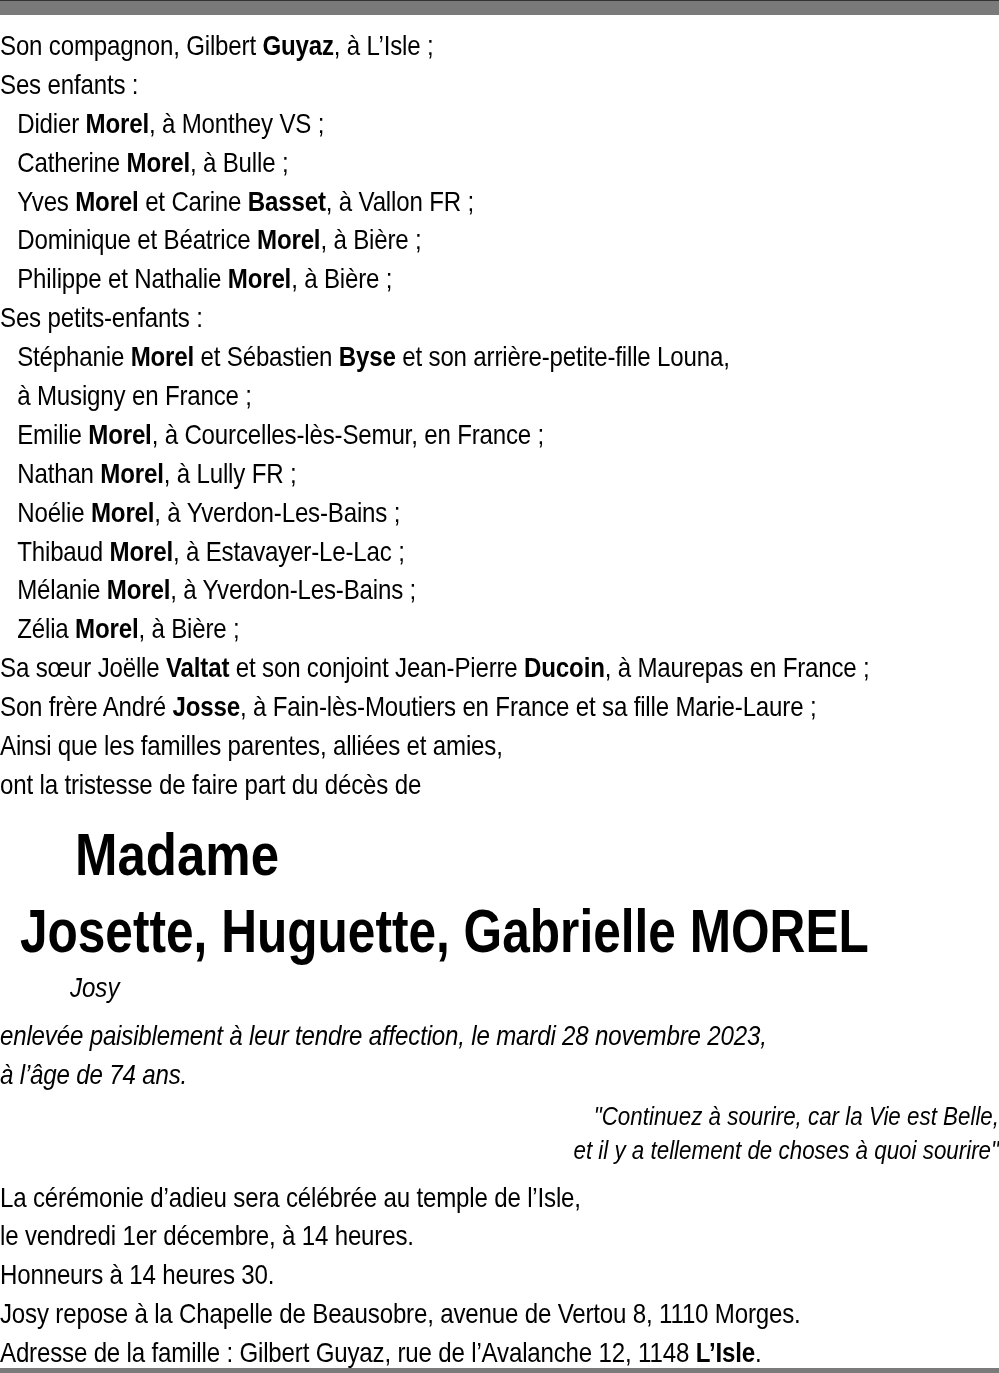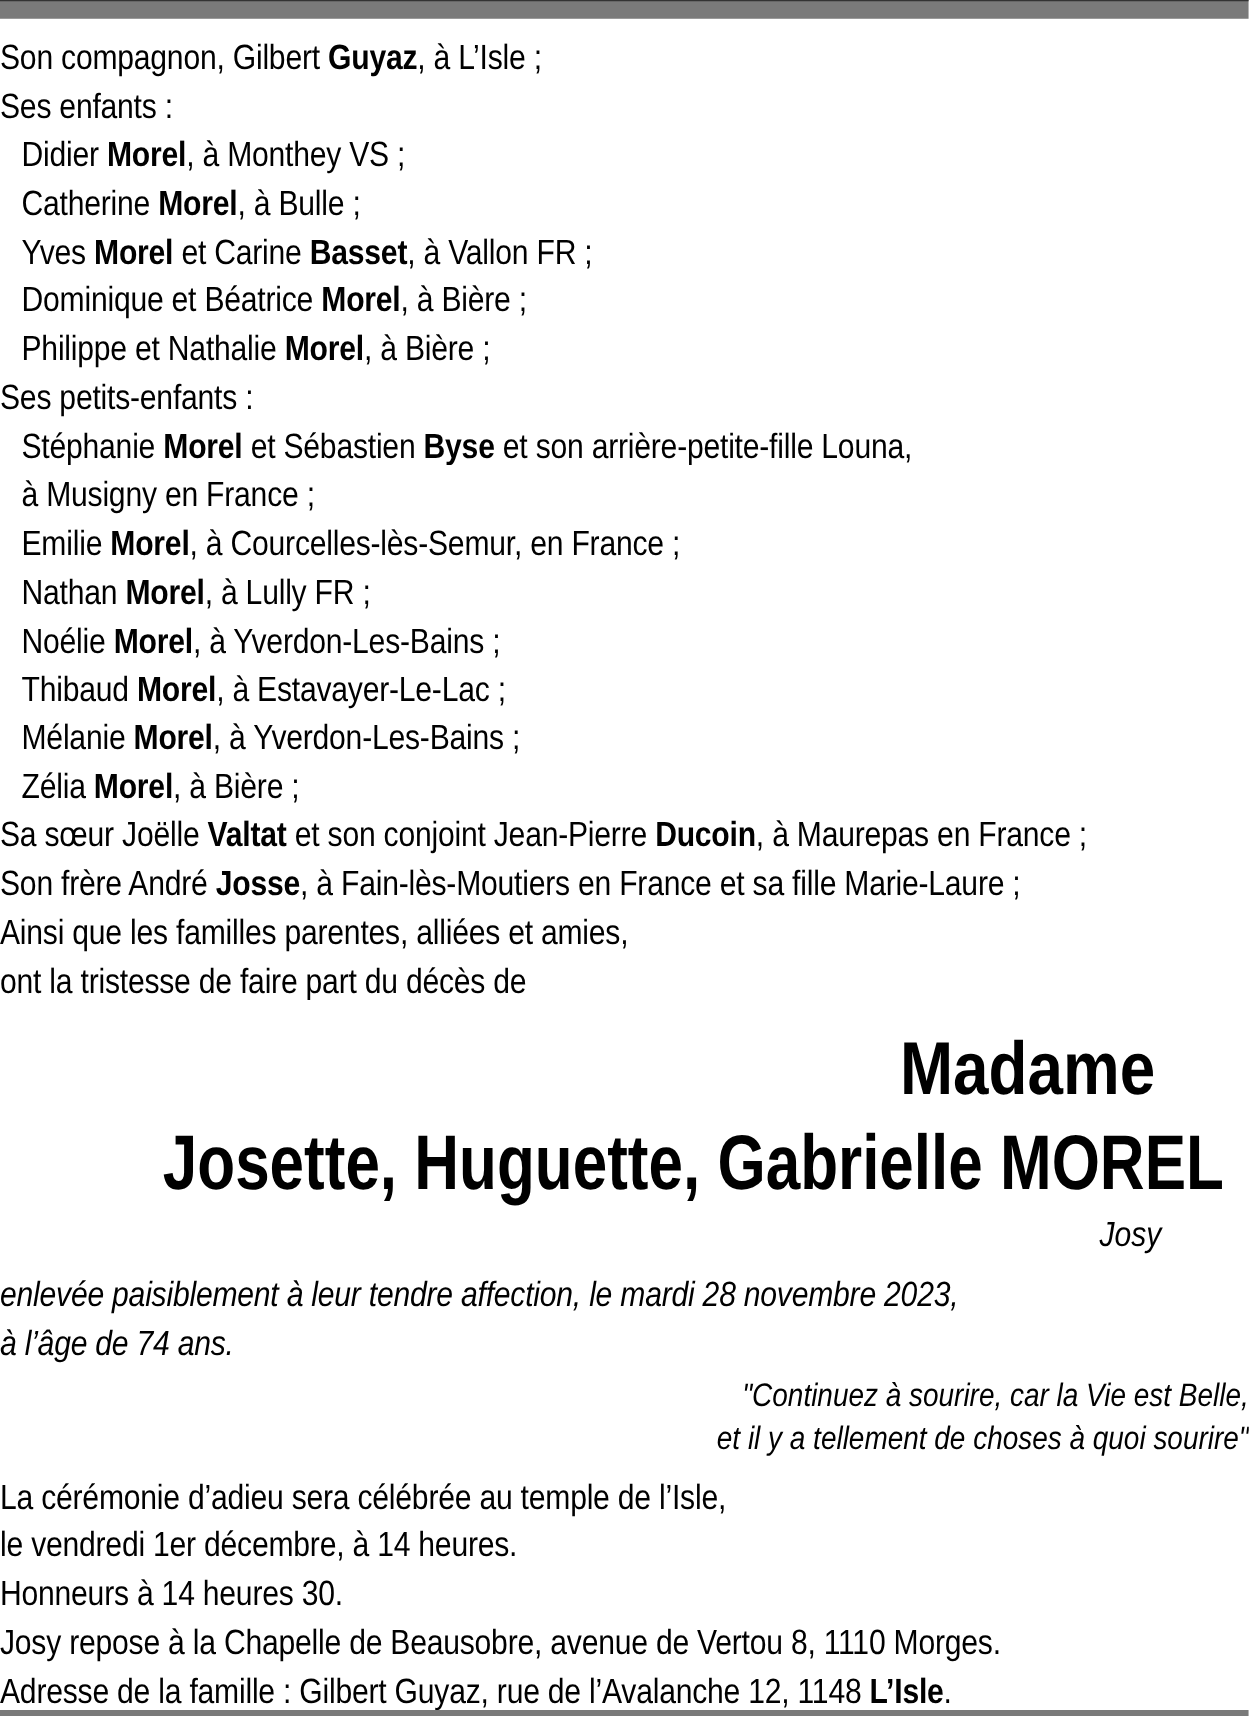--- a/index.html
+++ b/index.html
@@ -11,21 +11,21 @@
     .top-bar { position: absolute; left: 0; top: 0; width: 999px; height: 15px; background: #7a7a7a; border-top: 1px solid #333; box-sizing: border-box; }
     .bottom-bar { position: absolute; left: 0; top: 1368px; width: 999px; height: 5px; background: #7a7a7a; }
     .content { position: absolute; left: 0; top: 27px; width: 999px; }
     .line {
       font-size: 28px; line-height: 38.9px; height: 38.9px; white-space: nowrap;
       transform: scaleX(0.86); transform-origin: left center; width: 1160px;
       letter-spacing: -0.2px;
     }
     .indent { padding-left: 20px; }
     b { font-weight: bold; }
-    .title-block { text-align: right; width: 999px; }
+    .title-block { text-align: left; width: 999px; }
     .madame {
       font-size: 60px; font-weight: bold; line-height: 72px; height: 72px;
       margin-top: 14px; transform: scaleX(0.85); transform-origin: center;
     }
     .fullname {
       font-size: 62px; font-weight: bold; line-height: 80px; height: 80px;
       transform: scaleX(0.80); transform-origin: center; white-space: nowrap;
       margin-left: -100px; margin-right: -100px;
     }
     .nickname {

